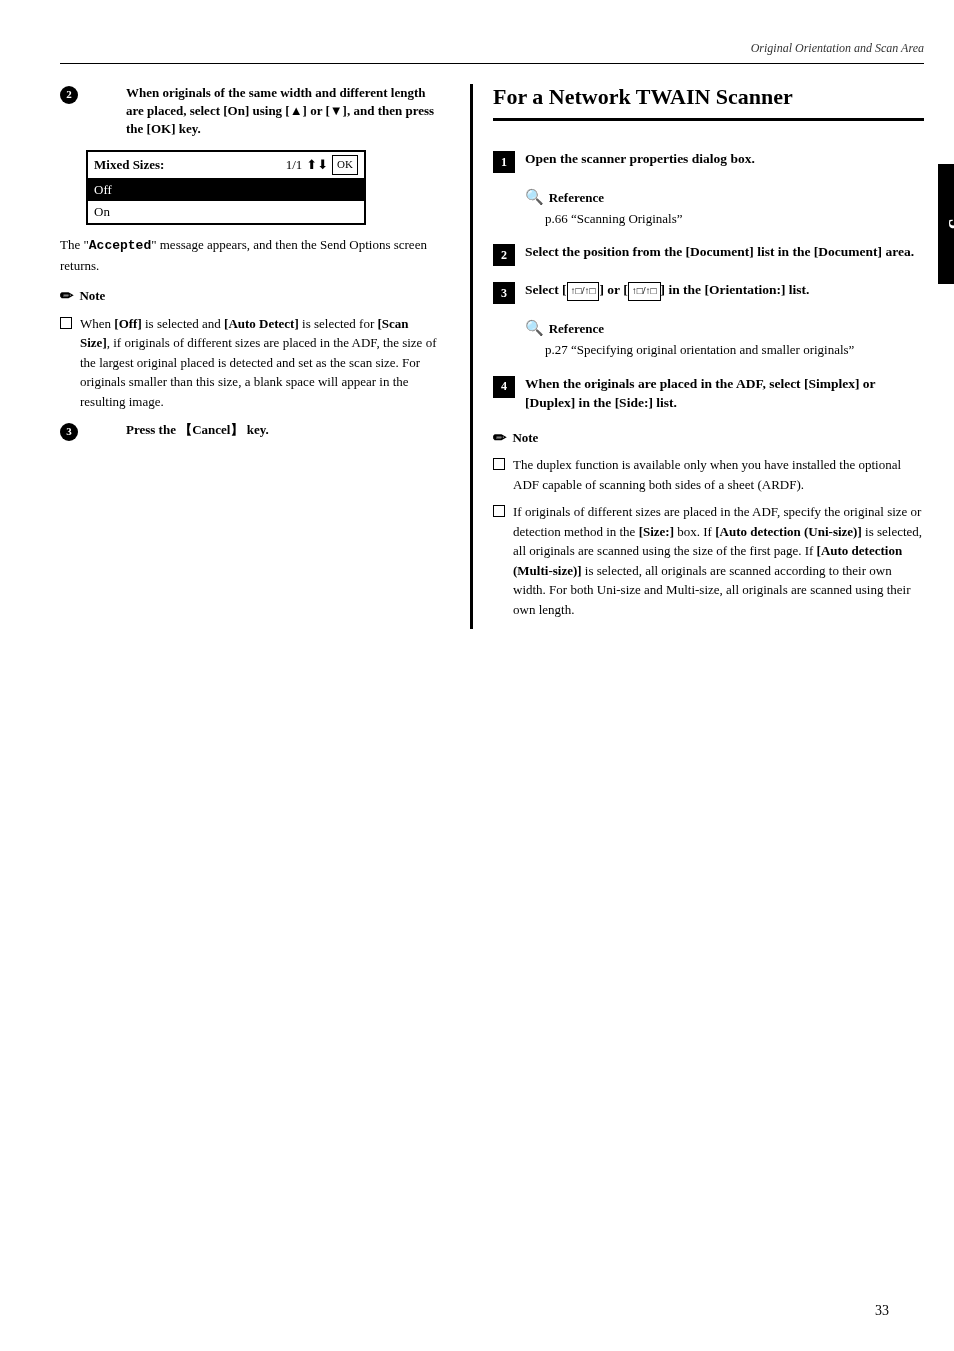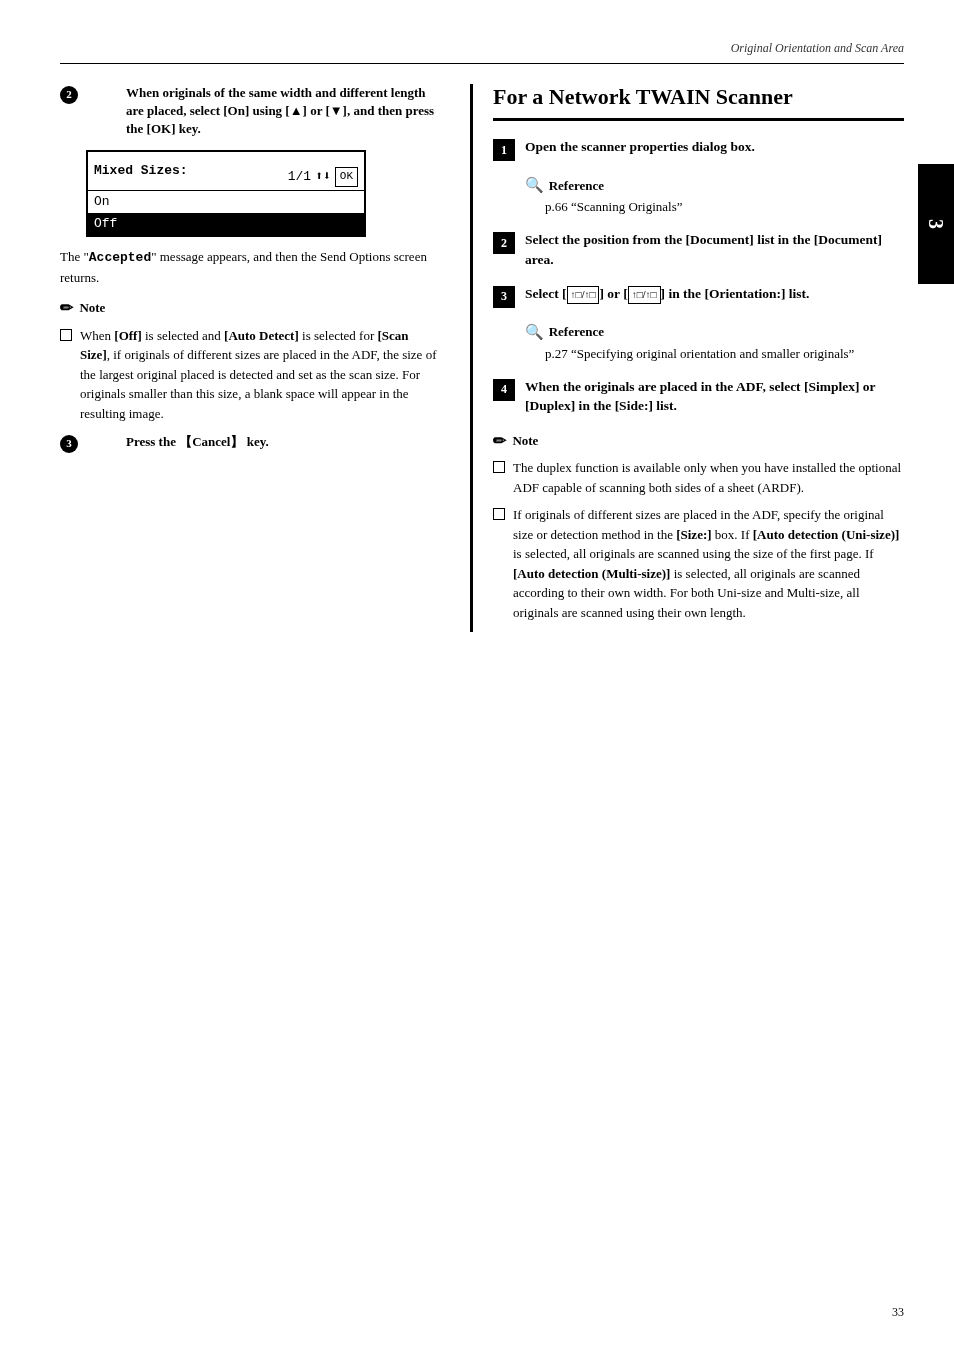--- a/index.html
+++ b/index.html
@@ -10,21 +10,21 @@
       min-height: 1351px;
       position: relative;
       color: #000;
       font-size: 14px;
       line-height: 1.4;
     }
 
     .page-container {
       width: 954px;
       min-height: 1351px;
-      padding: 40px 50px 40px 60px;
+      padding: 40px 30px 40px 60px;
       position: relative;
     }
 
     
     .top-header {
       display: flex;
       justify-content: flex-end;
       align-items: center;
       border-bottom: 1px solid #000;
       padding-bottom: 6px;
@@ -104,21 +104,21 @@
 
     .step-text {
       font-size: 13px;
       font-weight: bold;
       line-height: 1.4;
     }
 
     
     .lcd-screen {
       border: 2px solid #000;
-      font-family: Liberation Mono, monospace;
+      font-family: Liberation Serif, serif;
       font-size: 13px;
       width: 280px;
       margin: 10px 0 10px 26px;
     }
 
     .lcd-top-row {
       display: flex;
       justify-content: space-between;
       align-items: center;
       padding: 3px 6px;
@@ -126,21 +126,20 @@
     }
 
     .lcd-label {
       font-weight: bold;
     }
 
     .lcd-value {
       display: flex;
       align-items: center;
       gap: 4px;
-      margin-top: 12px;
     }
 
     .lcd-ok-button {
       border: 1px solid #000;
       padding: 1px 4px;
       font-size: 11px;
     }
 
     .lcd-option {
       padding: 2px 6px;
@@ -200,21 +199,21 @@
     .note-text {
       flex: 1;
     }
 
     
     .section-heading {
       font-size: 22px;
       font-weight: bold;
       border-bottom: 3px solid #000;
       padding-bottom: 8px;
-      margin-bottom: 16px;
+      margin-bottom: 28px;
       line-height: 1.2;
     }
 
     .right-step {
       display: flex;
       gap: 10px;
       margin-bottom: 14px;
     }
 
     .right-step-num {
@@ -264,22 +263,22 @@
       border: 1px solid #000;
       padding: 1px 3px;
       font-size: 10px;
       display: inline-block;
     }
 
     
     .page-number {
       position: absolute;
       bottom: 30px;
-      right: 50px;
-      font-size: 12px;
+      right: 65px;
+      font-size: 14px;
     }
   </style>
 </head>
 <body>
 
 <div class="page-container">
 
   <div class="top-header">
     <span class="header-title">Original Orientation and Scan Area</span>
   </div>
@@ -299,22 +298,22 @@
 
       <div class="lcd-screen">
         <div class="lcd-top-row">
           <span class="lcd-label">Mixed Sizes:</span>
           <div class="lcd-value">
             <span>1/1</span>
             <span>⬆⬇</span>
             <span class="lcd-ok-button">OK</span>
           </div>
         </div>
+        <div class="lcd-option selected">Off</div>
         <div class="lcd-option">On</div>
-        <div class="lcd-option selected">Off</div>
       </div>
 
       <p class="accepted-text">
         The "<span class="monospace">Accepted</span>" message appears, and then the Send Options screen returns.
       </p>
 
       <div class="note-section">
         <div class="note-header">
           <span class="note-icon">✏</span>
           <span>Note</span>

